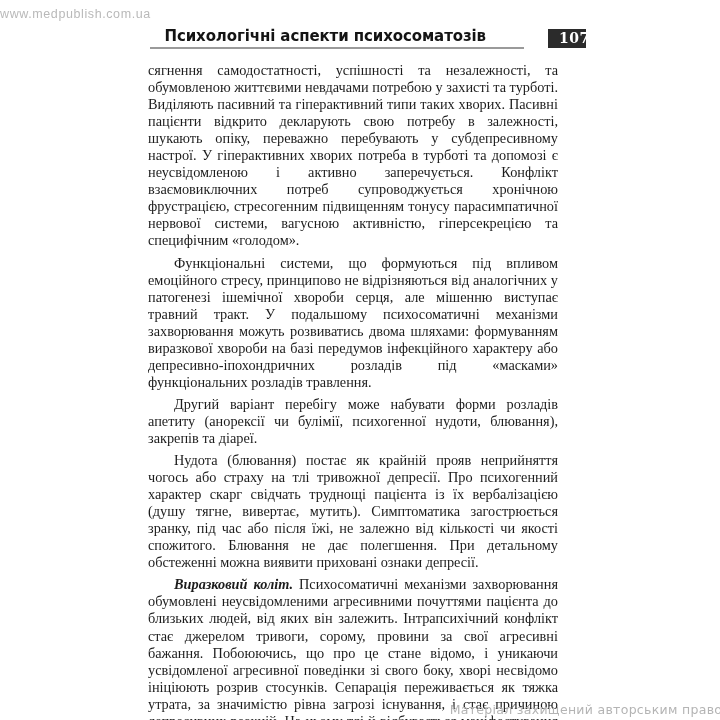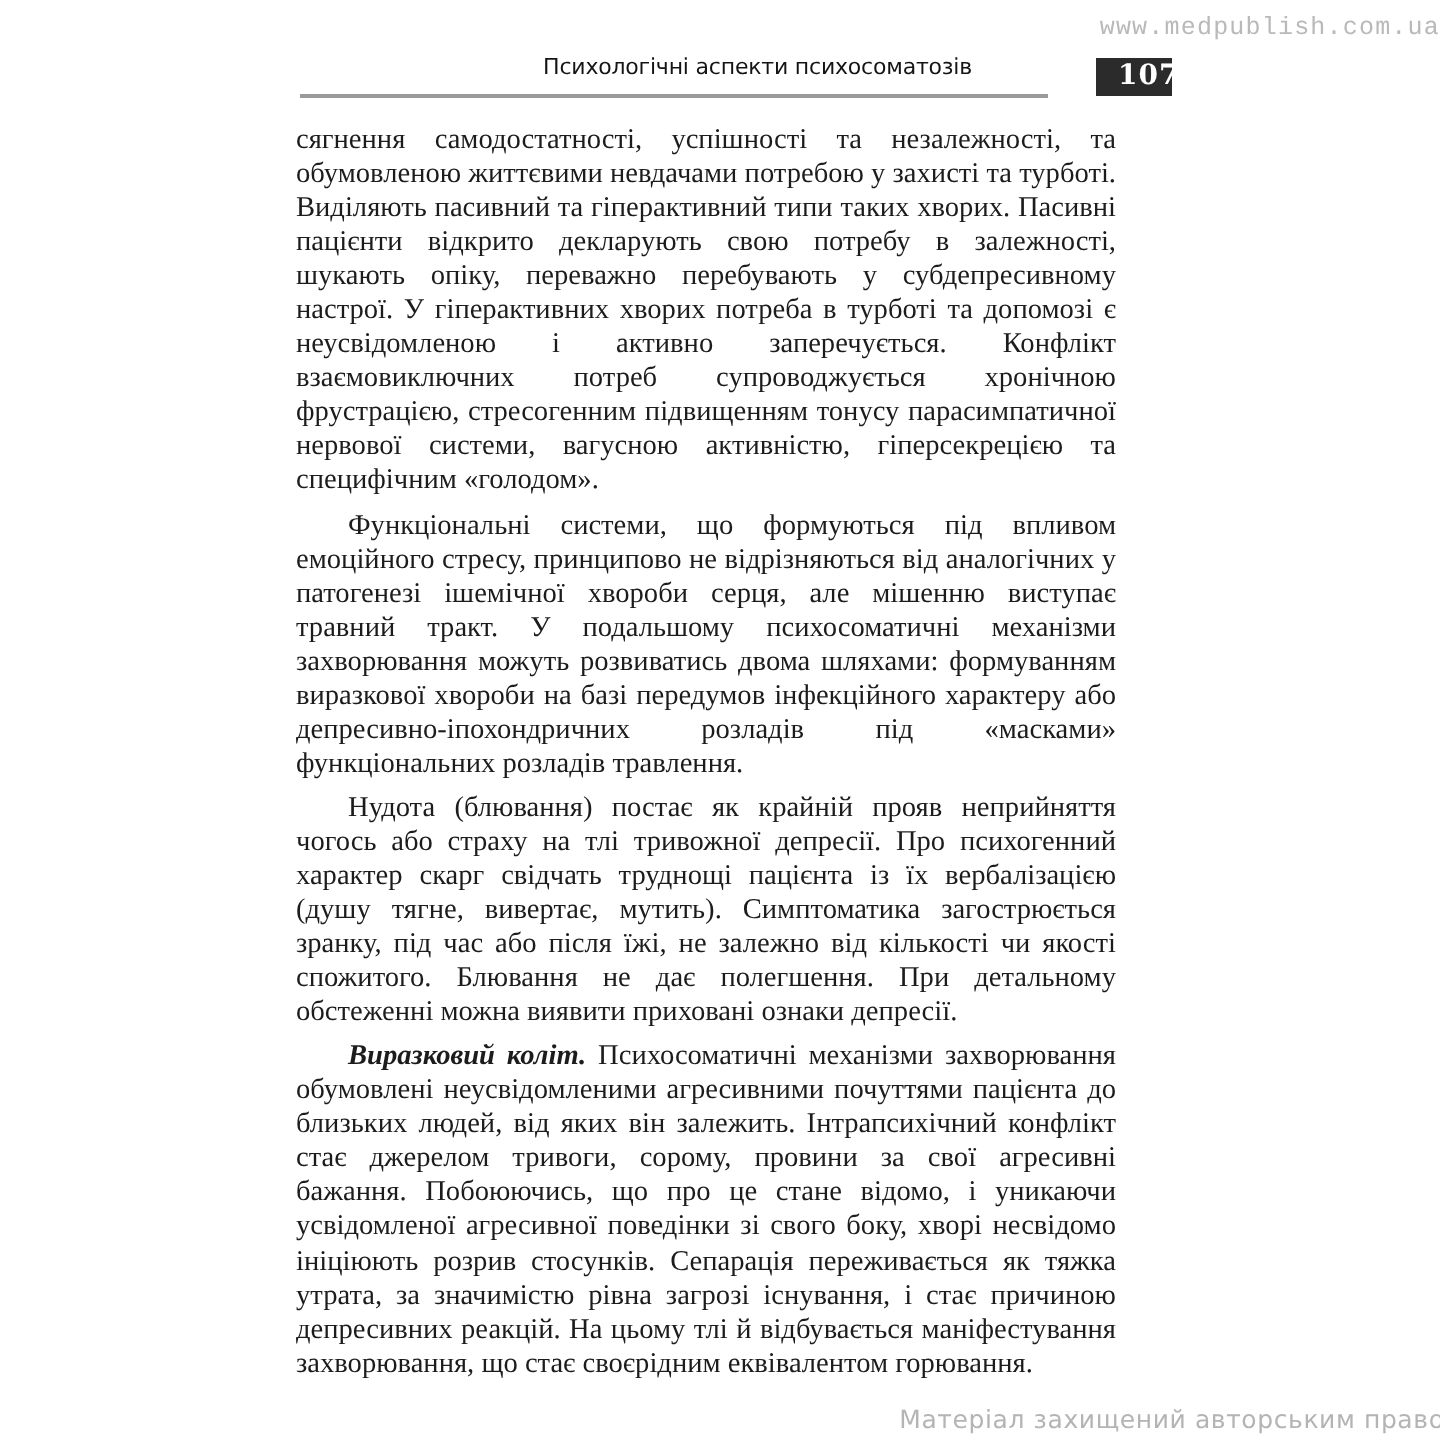--- a/index.html
+++ b/index.html
@@ -23,44 +23,44 @@
     height: 720px;
     background: #ffffff;
   }
 
   
   .top-watermark {
     position: absolute;
     left: 0;
     top: 7px;
     width: 720px;
-    text-align: right;
-    font-family: Liberation Mono, monospace;
+    text-align: left;
+    font-family: Liberation Sans, sans-serif;
     font-size: 12.5px;
     letter-spacing: 0.6px;
     color: #b9b9b9;
     white-space: nowrap;
     user-select: none;
   }
 
   
   .running-head {
     position: absolute;
     left: 143px;
     top: 27px;
     width: 419px;
     height: 22px;
   }
   .rh-title {
     position: absolute;
     right: 76px;
     top: 0;
     font-family: "DejaVu Sans", "Liberation Sans", sans-serif;
-    font-weight: normal;
-    font-size: 11px;
+    font-weight: bold;
+    font-size: 15px;
     letter-spacing: -0.1px;
     color: #141414;
     white-space: nowrap;
   }
   .rh-rule {
     position: absolute;
     left: 7px;
     top: 20px;
     width: 374px;
     height: 2px;
@@ -134,19 +134,20 @@
 
   <div class="running-head">
     <div class="rh-title">Психологічні аспекти психосоматозів</div>
     <div class="rh-rule"></div>
     <div class="rh-pagenum">107</div>
   </div>
 
   <div class="body-col" id="body-col">
       <p class="cont">сягнення самодостатності, успішності та незалежності, та обумовленою життєвими невдачами потребою у захисті та турботі. Виділяють пасивний та гіперактивний типи таких хворих. Пасивні пацієнти відкрито декларують свою потребу в залежності, шукають опіку, переважно перебувають у субдепресивному настрої. У гіперактивних хворих потреба в турботі та допомозі є неусвідомленою і активно заперечується. Конфлікт взаємовиключних потреб супроводжується хронічною фрустрацією, стресогенним підвищенням тонусу парасимпатичної нервової системи, вагусною активністю, гіперсекрецією та специфічним «голодом».</p>
       <p>Функціональні системи, що формуються під впливом емоційного стресу, принципово не відрізняються від аналогічних у патогенезі ішемічної хвороби серця, але мішенню виступає травний тракт. У подальшому психосоматичні механізми захворювання можуть розвиватись двома шляхами: формуванням виразкової хвороби на базі передумов інфекційного характеру або депресивно-іпохондричних розладів під «масками» функціональних розладів травлення.</p>
+      <p>Другий варіант перебігу може набувати форми розладів апетиту (анорексії чи булімії, психогенної нудоти, блювання), закрепів та діареї.</p>
       <p>Нудота (блювання) постає як крайній прояв неприйняття чогось або страху на тлі тривожної депресії. Про психогенний характер скарг свідчать труднощі пацієнта із їх вербалізацією (душу тягне, вивертає, мутить). Симптоматика загострюється зранку, під час або після їжі, не залежно від кількості чи якості спожитого. Блювання не дає полегшення. При детальному обстеженні можна виявити приховані ознаки депресії.</p>
       <p><span class="term">Виразковий коліт.</span><span> Психосоматичні механізми захворювання обумовлені неусвідомленими агресивними почуттями пацієнта до близьких людей, від яких він залежить. Інтрапсихічний конфлікт стає джерелом тривоги, сорому, провини за свої агресивні бажання. Побоюючись, що про це стане відомо, і уникаючи усвідомленої агресивної поведінки зі свого боку, хворі несвідомо ініціюють розрив стосунків. Сепарація переживається як тяжка утрата, за значимістю рівна загрозі існування, і стає причиною депресивних реакцій. На цьому тлі й відбувається маніфестування захворювання, що стає своєрідним еквівалентом горювання.</span></p>
     </div>
 
   <div class="bottom-watermark">Матеріал захищений авторським правом</div>
 
 </div>
 
 </body></html>

